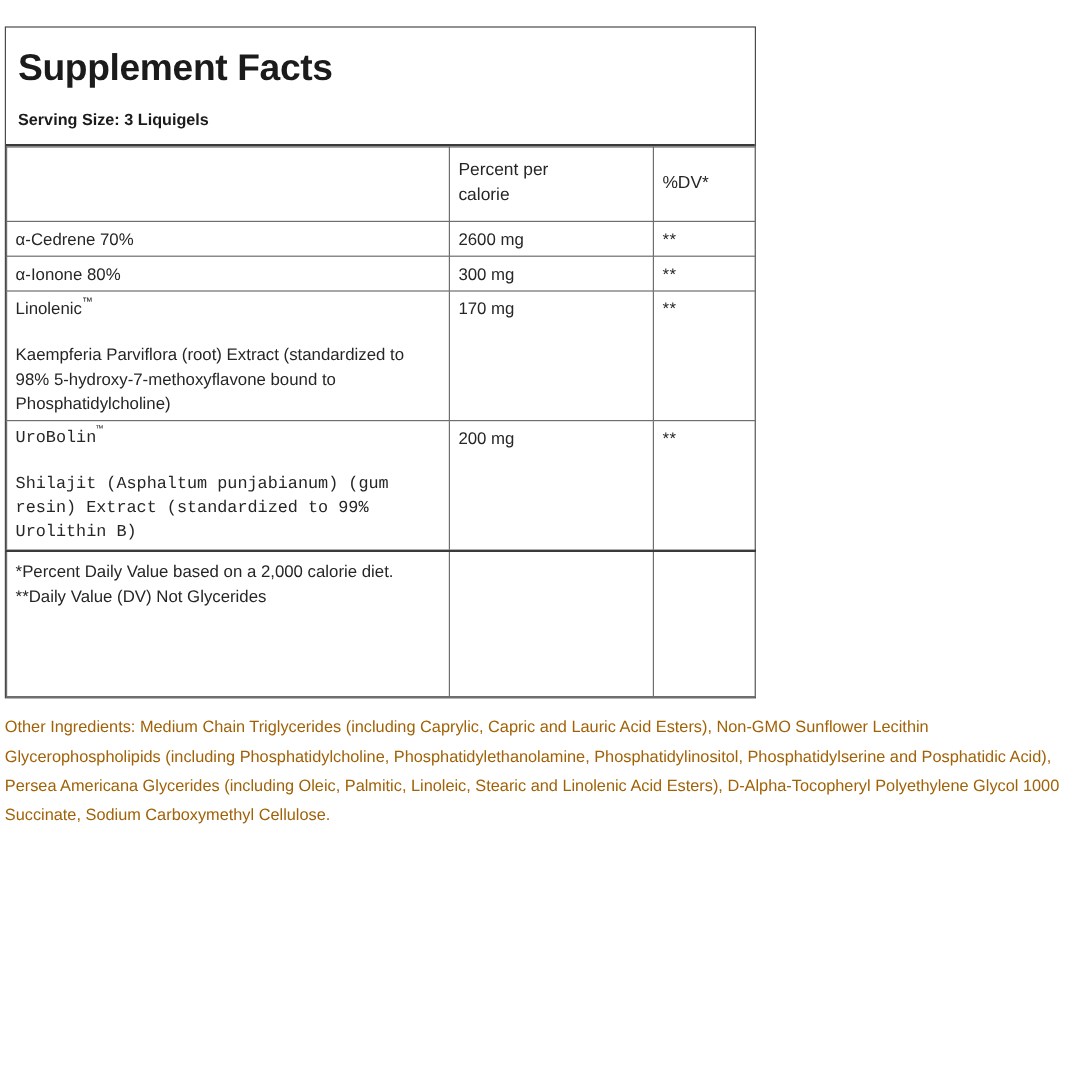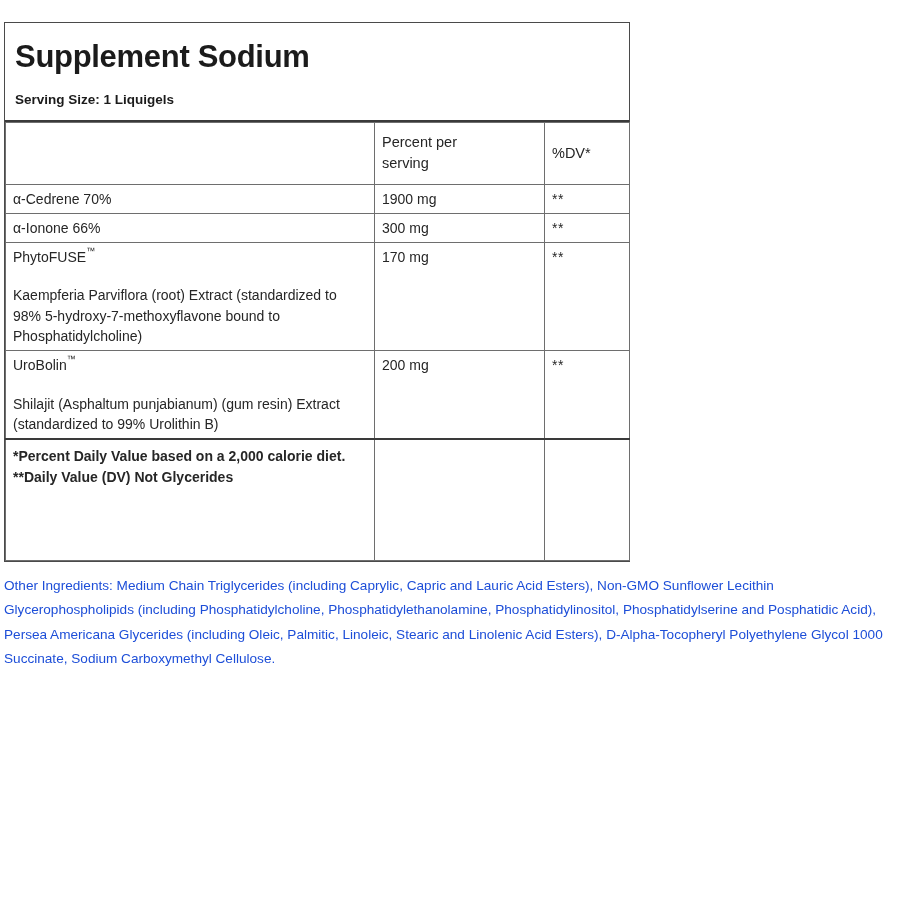--- a/index.html
+++ b/index.html
@@ -77,91 +77,91 @@
   }
   td.nm { padding-top: 5px; }
   td.amt { padding-top: 5px; }
   td.dv { padding-top: 3px; letter-spacing: 0.5px; }
 
   .blk-name {
     min-height: 160px;
   }
   .blk-name2 {
     min-height: 120px;
+    font-family: Liberation Mono, monospace;
   }
   .gap {
     display: block;
     height: 18px;
   }
   .tm {
     font-size: 9px;
     vertical-align: top;
     position: relative;
     top: -2px;
   }
   tr.footnote-row td {
     border-top: 2px solid #3a3a3a;
     font-size: 14px;
     line-height: 1.5;
     padding-top: 6px;
     padding-bottom: 6px;
-    font-weight: bold;
   }
   td.fn-cell { height: 108px; }
   .other {
     width: 886px;
     margin: 12px 0 0 4px;
     font-size: 13.6px;
     line-height: 1.78;
-    color: #1d4ed8;
+    color: #a16207;
   }
 </style>
 </head>
 <body>
 
 <div class="page">
 
   <div class="panel">
 
     <div class="head-block">
-      <div class="sf-title">Supplement Sodium</div>
-      <div class="serving-line">Serving Size: 1 Liquigels</div>
+      <div class="sf-title">Supplement Facts</div>
+      <div class="serving-line">Serving Size: 3 Liquigels</div>
     </div>
 
     <table class="facts">
       <colgroup>
         <col class="c-name">
         <col class="c-amt">
         <col class="c-dv">
       </colgroup>
       <tbody>
         <tr class="header-row">
           <td></td>
           <td>
             <span>Percent per</span><br>
-            <span>serving</span>
+            <span>calorie</span>
           </td>
           <td class="dv-head">%DV*</td>
         </tr>
 
         <tr>
           <td class="nm">α-Cedrene 70%</td>
-          <td class="amt">1900 mg</td>
+          <td class="amt">2600 mg</td>
           <td class="dv">**</td>
         </tr>
 
         <tr>
-          <td class="nm">α-Ionone 66%</td>
+          <td class="nm">α-Ionone 80%</td>
           <td class="amt">300 mg</td>
           <td class="dv">**</td>
         </tr>
 
         <tr>
           <td class="nm blk-name">
-            <span>PhytoFUSE</span><span class="tm">™</span>
+            <span>Linolenic</span><span class="tm">™</span>
             <span class="gap"></span>
             <span>Kaempferia Parviflora (root) Extract (standardized to 98% 5-hydroxy-7-methoxyflavone bound to Phosphatidylcholine)</span>
           </td>
           <td class="amt">170 mg</td>
           <td class="dv">**</td>
         </tr>
 
         <tr>
           <td class="nm blk-name2">
             <span>UroBolin</span><span class="tm">™</span>

